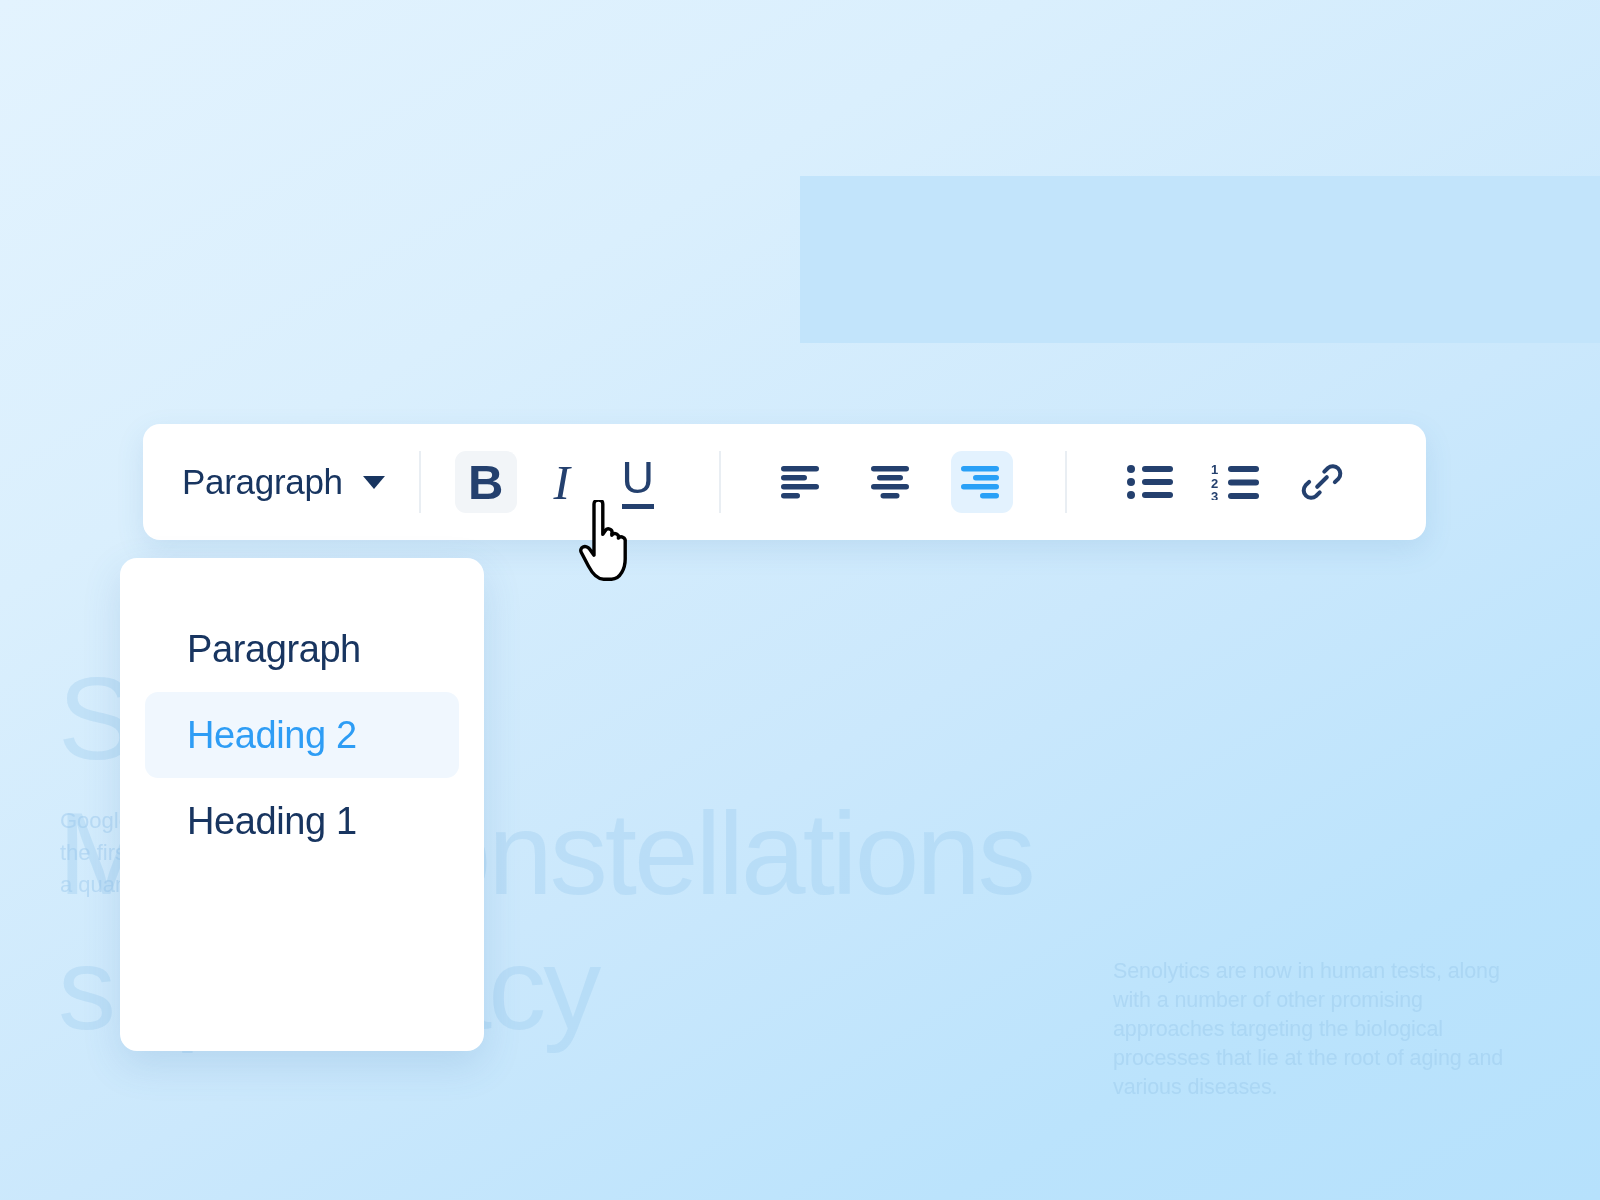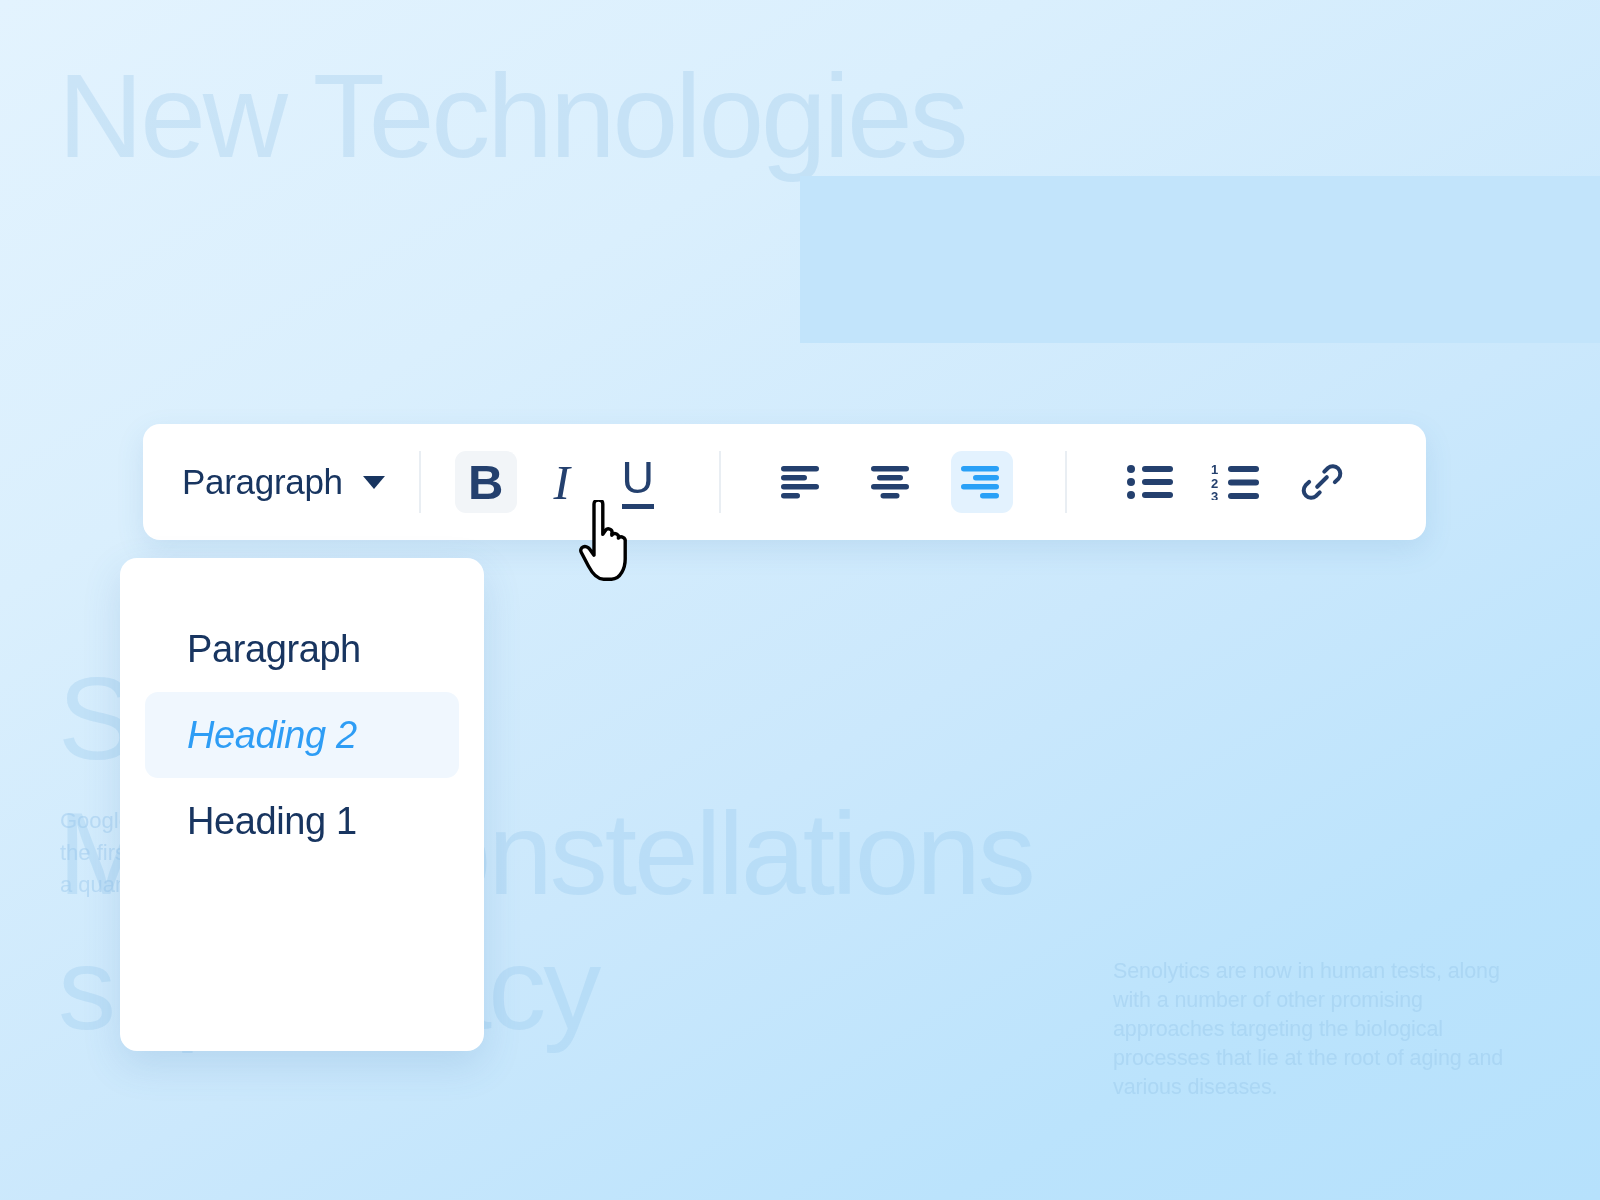--- a/index.html
+++ b/index.html
@@ -139,31 +139,30 @@
   .dd-item {
     height:86px;
     display:flex; align-items:center;
     padding-left:42px;
     border-radius:13px;
     font-size:38px;
     letter-spacing:-0.4px;
     color:#183560;
     cursor:pointer;
   }
-  .dd-item.selected { background:#f0f7fe; color:#2e9df5;font-style:italic; }
+  .dd-item.selected { background:#f0f7fe; color:#2e9df5; }
 
   
   #cursor { position:absolute; left:578px; top:500px; z-index:20; pointer-events:none; }
 </style>
 </head>
 <body>
 
 <div id="doc-layer">
 
-  <div class="ghost-title">New Technologies</div>
 
   <div class="year-highlight"></div>
 
   <div class="ghost-h2 l1">Se ①</div>
   <div class="ghost-h2 l2">Mega-constellations</div>
   <div class="ghost-h2 l3">supremacy</div>
 
   <div class="ghost-body-left" style="white-space:pre;">Google
 the firs
 a quan</div>

